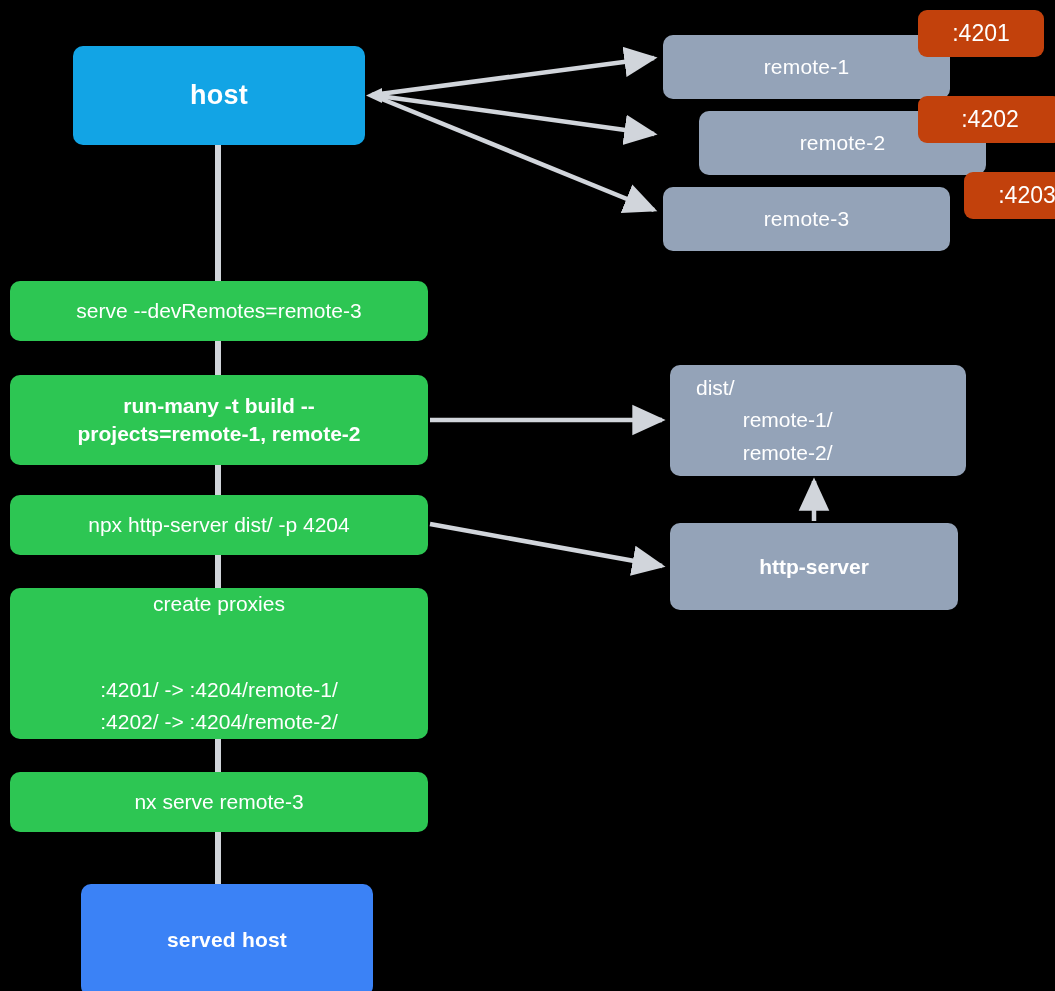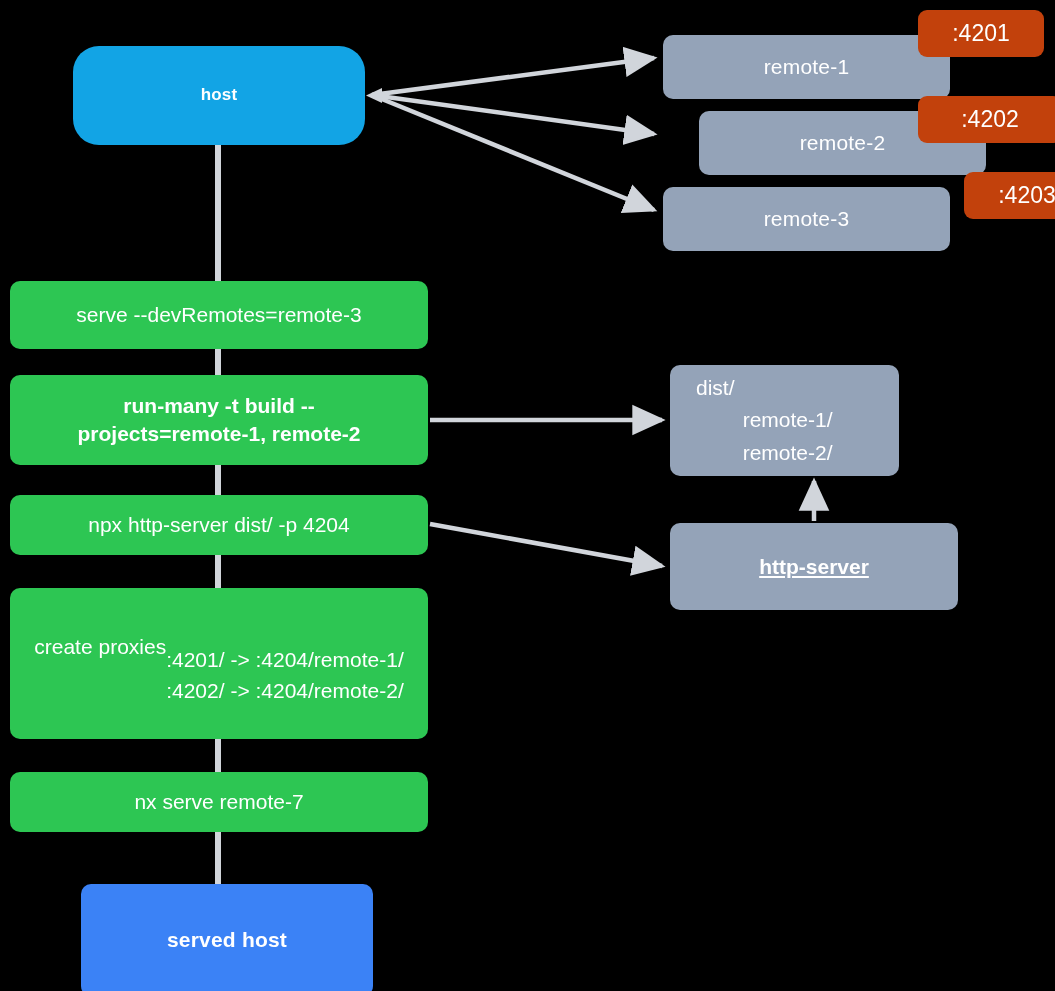--- a/index.html
+++ b/index.html
@@ -35,44 +35,42 @@
     align-items: center;
     justify-content: center;
     text-align: center;
     color: #ffffff;
     border-radius: 10px;
     line-height: 1.32;
   }
   .node-host {
     background: #12A4E5;
     font-weight: bold;
-    font-size: 17px;
+    font-size: 27px;
     letter-spacing: 0.2px;
-    border-radius: 26px;
   }
   .node-served {
     background: #3B82F6;
     font-weight: bold;
     font-size: 21px;
     letter-spacing: 0.2px;
   }
   .node-remote {
     background: #94A3B8;
     font-weight: normal;
     font-size: 21px;
     letter-spacing: 0.2px;
   }
   .node-gray {
     background: #94A3B8;
     font-weight: normal;
     font-size: 21px;
   }
   .node-gray.bold {
     font-weight: bold;
-    text-decoration: underline;
   }
   .node-green {
     background: #2DC653;
     font-weight: normal;
     font-size: 21px;
   }
   .node-badge {
     background: #c2410c;
     font-weight: normal;
     font-size: 23px;
@@ -86,21 +84,21 @@
     white-space: pre;
     font-size: 21px;
     line-height: 1.55;
   }
   .multi {
     white-space: pre-line;
     font-weight: bold;
   }
   .proxy-block {
     display: flex;
-    flex-direction: row;
+    flex-direction: column;
     align-items: center;
     justify-content: center;
     width: 100%;
     gap: 0;
   }
   .proxy-title { margin-bottom: 34px; }
   .proxy-lines { white-space: pre-line; line-height: 1.5; margin-top: 23px; }
 </style>
 </head>
 <body>
@@ -161,21 +159,21 @@
     <span>:4202</span>
   </div>
 
   <div class="node node-remote" style="left:663px; top:187px; width:287px; height:64px;">
     <span>remote-3</span>
   </div>
   <div class="node node-badge" style="left:918px; top:172px; width:126px; height:47px;margin-left:46px;">
     <span>:4203</span>
   </div>
 
-  <div class="node node-green" style="left:10px; top:281px; width:418px; height:68px;">
+  <div class="node node-green" style="left:10px; top:281px; width:418px; height:60px;">
     <span>serve --devRemotes=remote-3</span>
   </div>
 
   <div class="node node-green" style="left:10px; top:375px; width:418px; height:90px;">
     <span class="multi">run-many -t build --
 projects=remote-1, remote-2</span>
   </div>
 
   <div class="node node-green" style="left:10px; top:495px; width:418px; height:60px;">
     <span>npx http-server dist/ -p 4204</span>
@@ -183,28 +181,28 @@
 
   <div class="node node-green" style="left:10px; top:588px; width:418px; height:151px;">
     <div class="proxy-block">
       <span class="proxy-title">create proxies</span>
       <span class="proxy-lines">:4201/ -&gt; :4204/remote-1/
 :4202/ -&gt; :4204/remote-2/</span>
     </div>
   </div>
 
   <div class="node node-green" style="left:10px; top:772px; width:418px; height:60px;">
-    <span>nx serve remote-7</span>
+    <span>nx serve remote-3</span>
   </div>
 
   <div class="node node-served" style="left:81px; top:884px; width:292px; height:112px;">
     <span>served host</span>
   </div>
 
-  <div class="node node-gray" style="left:670px; top:365px; width:229px; height:111px;">
+  <div class="node node-gray" style="left:670px; top:365px; width:296px; height:111px;">
     <span class="dist-text">dist/
         remote-1/
         remote-2/</span>
   </div>
 
   <div class="node node-gray bold" style="left:670px; top:523px; width:288px; height:87px;">
     <span>http-server</span>
   </div>
 
 </div>

